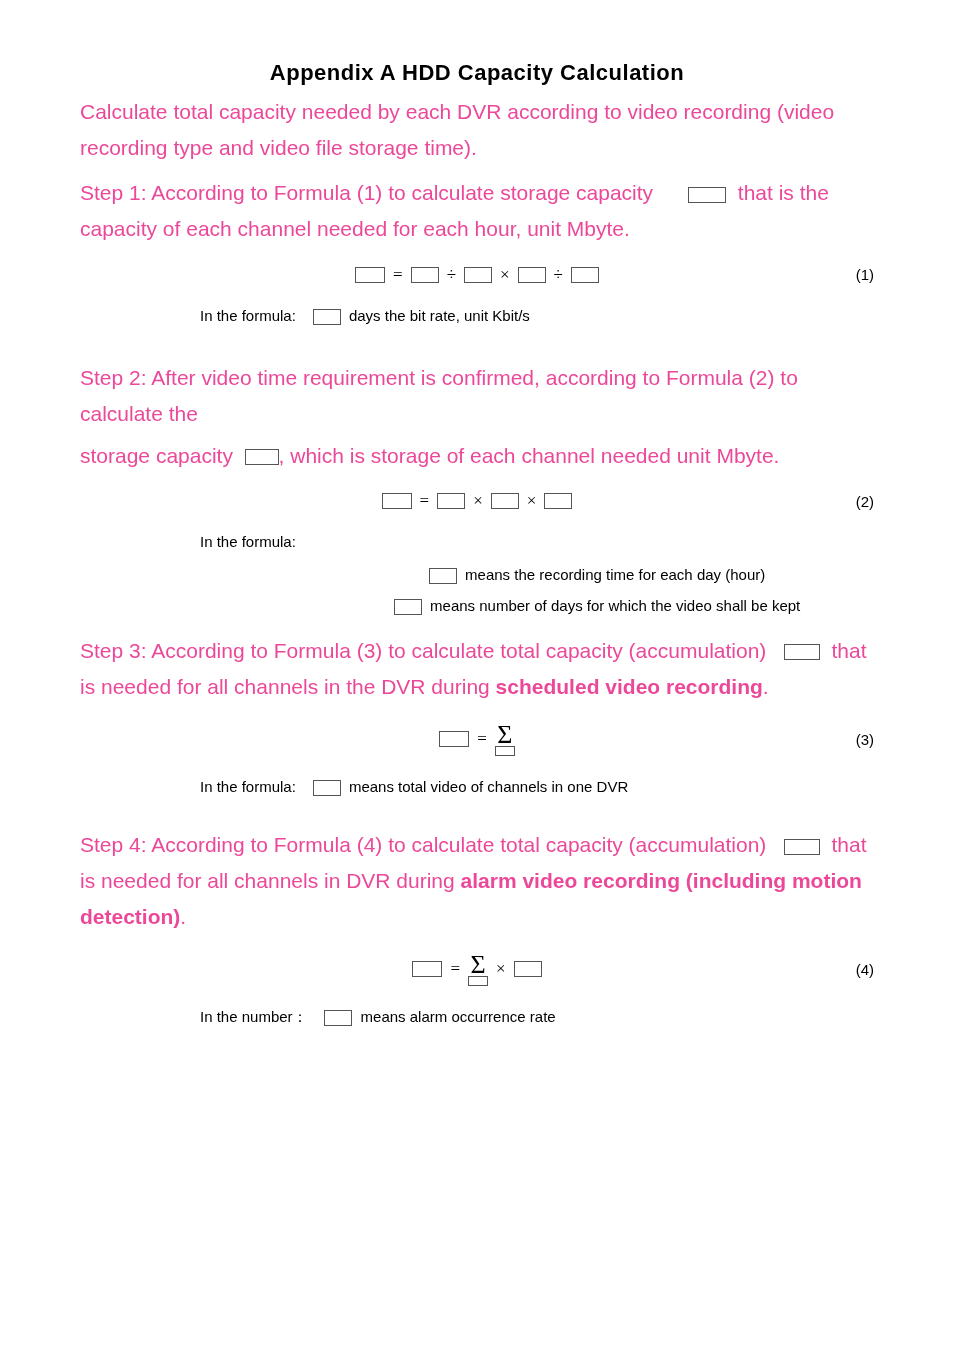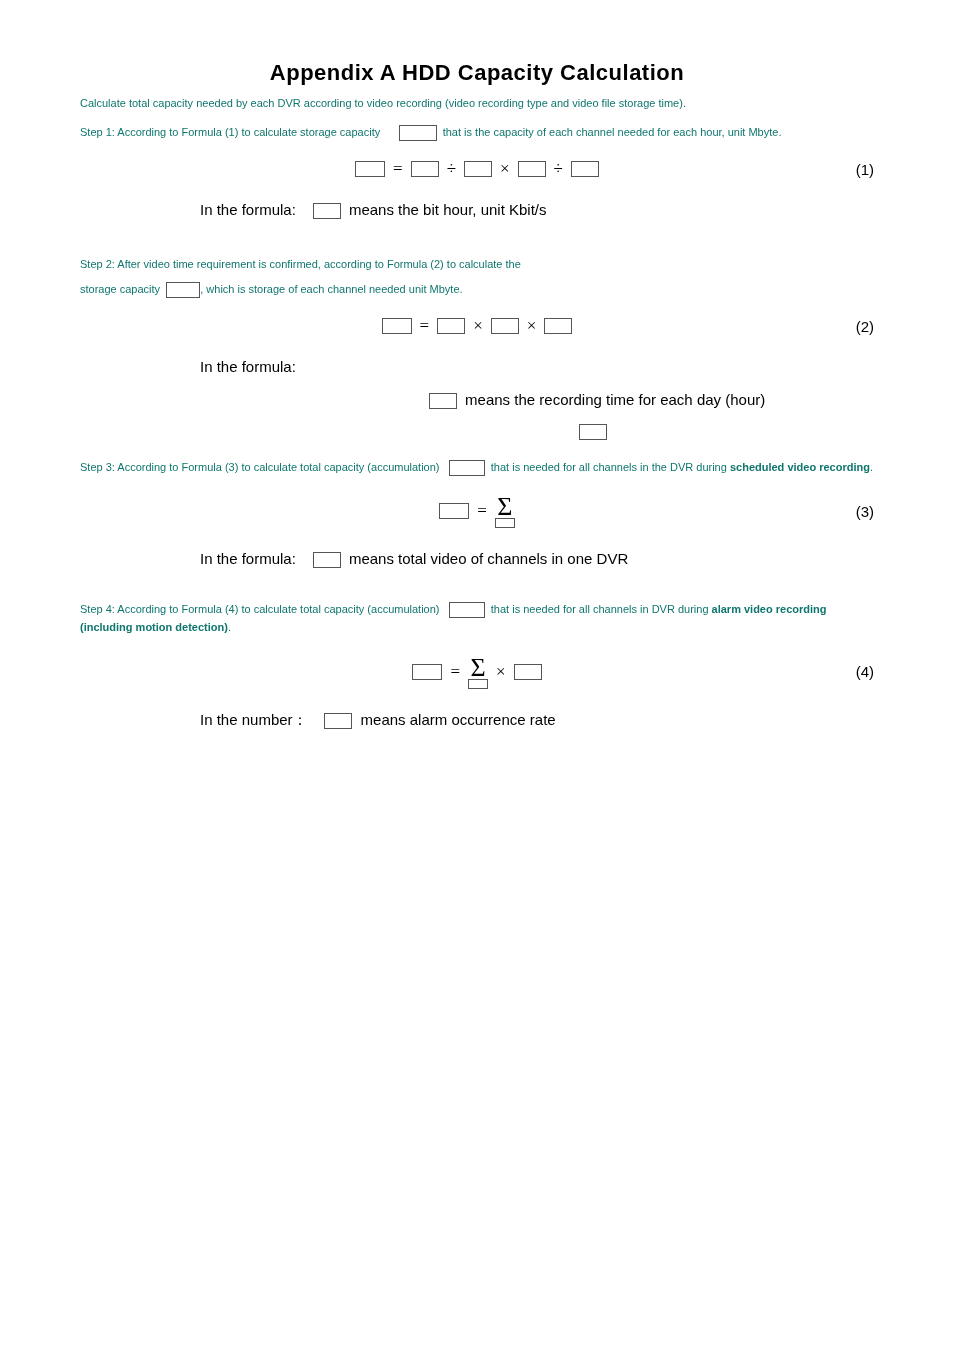--- a/index.html
+++ b/index.html
@@ -22,24 +22,24 @@
       text-align: center;
       font-size: 22px;
       font-weight: bold;
       font-family: Arial, sans-serif;
       margin-bottom: 8px;
       letter-spacing: 0.5px;
     }
 
     .paragraph {
       font-family: Arial, sans-serif;
-      font-size: 11px;
+      font-size: 21px;
       line-height: 1.7;
       margin-bottom: 10px;
-      color: #0f766e;
+      color: #ec4899;
     }
 
     .formula-line {
       display: flex;
       justify-content: center;
       align-items: center;
       margin: 18px 0;
       font-size: 16px;
       position: relative;
     }
@@ -124,21 +124,21 @@
     <span style="display:inline-block;width:28px;height:16px;border:1px solid #555;"></span>
     <span>×</span>
     <span style="display:inline-block;width:28px;height:16px;border:1px solid #555;"></span>
     <span>÷</span>
     <span style="display:inline-block;width:28px;height:16px;border:1px solid #555;"></span>
   </div>
   <span class="formula-number">(1)</span>
 </div>
 
 <p class="formula-note">
-  <span>In the formula:</span>&nbsp;&nbsp;&nbsp;&nbsp;<span style="display:inline-block;width:28px;height:16px;border:1px solid #555;vertical-align:middle;"></span>&nbsp;&nbsp;<span>means the bit hour, unit Kbit/s</span>
+  <span>In the formula:</span>&nbsp;&nbsp;&nbsp;&nbsp;<span style="display:inline-block;width:28px;height:16px;border:1px solid #555;vertical-align:middle;"></span>&nbsp;&nbsp;<span>days the bit rate, unit Kbit/s</span>
 </p>
 
 <p class="paragraph section-gap">
   <span>Step 2: After video time requirement is confirmed, according to Formula (2) to calculate the</span>
 </p>
 <p class="paragraph">
   <span>storage capacity</span>&nbsp;&nbsp;<span style="display:inline-block;width:34px;height:16px;border:1px solid #555;vertical-align:middle;"></span><span>, which is storage of each channel needed unit Mbyte.</span>
 </p>
 
 <div class="formula-line">
@@ -154,21 +154,21 @@
   <span class="formula-number">(2)</span>
 </div>
 
 <p class="formula-note">In the formula:</p>
 
 <p class="formula-note-indent">
   <span style="display:inline-block;width:28px;height:16px;border:1px solid #555;vertical-align:middle;"></span>&nbsp;&nbsp;<span>means the recording time for each day (hour)</span>
 </p>
 
 <p class="formula-note-indent">
-  <span style="display:inline-block;width:28px;height:16px;border:1px solid #555;vertical-align:middle;"></span>&nbsp;&nbsp;
+  <span style="display:inline-block;width:28px;height:16px;border:1px solid #555;vertical-align:middle;"></span>&nbsp;&nbsp;<span>means number of days for which the video shall be kept</span>
 </p>
 
 <p class="paragraph section-gap" style="margin-top:14px;">
   <span>Step 3: According to Formula (3) to calculate total capacity (accumulation)</span>&nbsp;&nbsp;&nbsp;<span style="display:inline-block;width:36px;height:16px;border:1px solid #555;vertical-align:middle;"></span>&nbsp;&nbsp;<span>that is needed for all channels in the DVR during</span> <span class="bold">scheduled video recording</span><span>.</span>
 </p>
 
 <div class="formula-line">
   <div class="formula-content">
     <span style="display:inline-block;width:30px;height:16px;border:1px solid #555;"></span>
     <span>=</span>

